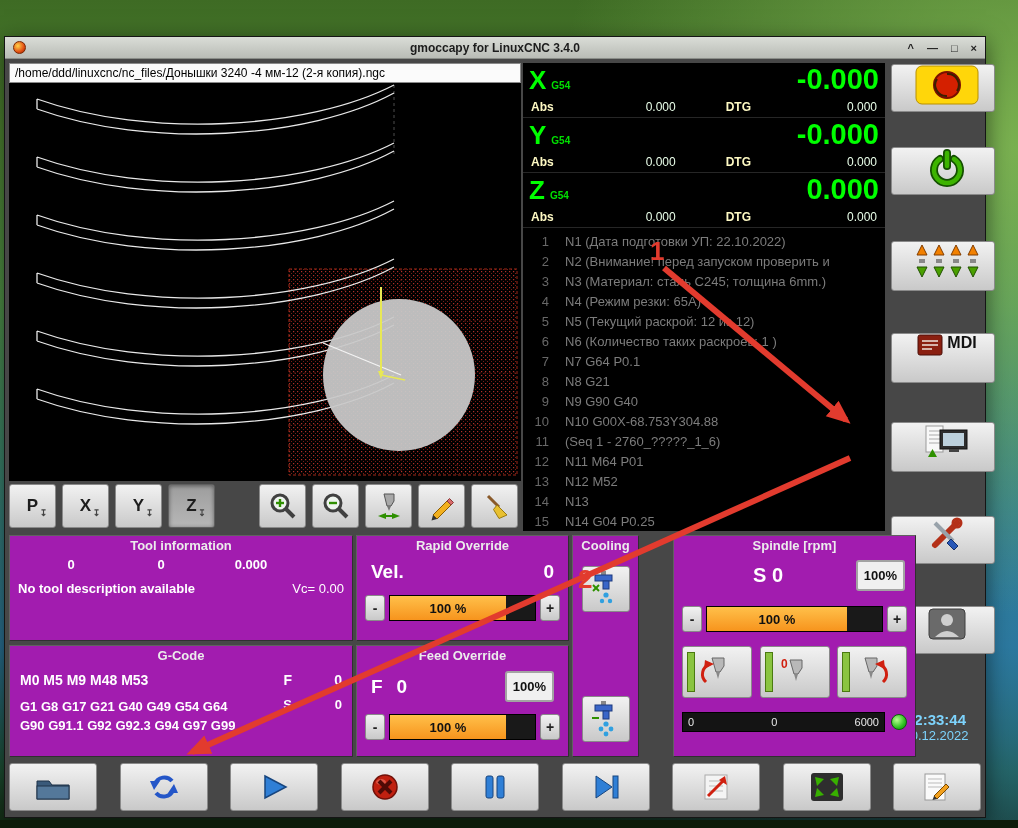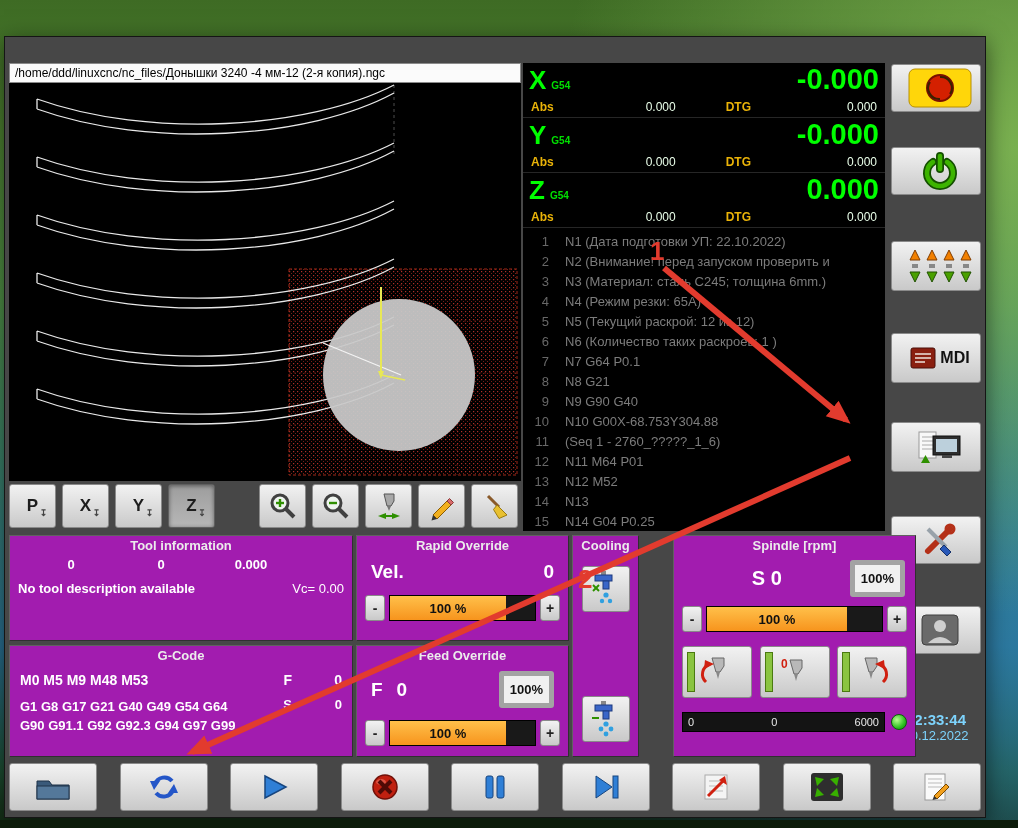--- a/index.html
+++ b/index.html
@@ -37,21 +37,21 @@
   .vt-letter { position:relative; }
   .vt-letter::after { content:"↧"; font-size:9px; position:absolute; right:-9px; bottom:-2px; color:#444; }
 
   .dro { position:absolute; left:518px; top:26px; width:362px; height:166px; background:#000; }
   .dro-axis { height:55px; border-bottom:1px solid #262626; padding:0 6px; }
   .dro-main { display:flex; align-items:baseline; height:35px; }
   .dro-letter { font-size:26px; font-weight:bold; color:#00ff00; }
   .dro-sys { font-size:10px; font-weight:bold; color:#00e000; margin-left:5px; }
   .dro-value { margin-left:auto; font-size:29px; font-weight:bold; color:#00ff00; }
   .dro-sub { display:flex; align-items:center; height:18px; font-size:12px; padding:0 2px; }
-  .dro-sub .lab { color:#eab308; font-weight:bold; }
+  .dro-sub .lab { color:#fef9c3; font-weight:bold; }
   .dro-sub .val { color:#eaffea; }
   .dro-sub .v1 { width:122px; text-align:right; }
   .dro-sub .l2 { margin-left:50px; }
   .dro-sub .v2 { flex:1; text-align:right; }
 
   .gcode-list { position:absolute; left:518px; top:192px; width:362px; height:302px; background:#000; padding-top:3px; overflow:hidden; }
   .gl-row { display:flex; height:20px; line-height:20px; font-size:13px; }
   .gl-num { width:26px; text-align:right; color:#686868; margin-right:16px; flex:none; }
   .gl-text { color:#7c7c7c; white-space:nowrap; }
 
@@ -78,40 +78,40 @@
   #rapid { left:351px; top:498px; width:213px; height:106px; }
   #feed  { left:351px; top:608px; width:213px; height:112px; }
   .ov-row { display:flex; align-items:center; margin:8px 14px 0 14px; color:#fff; font-weight:bold; font-size:19px; }
   .ov-value { margin-left:14px; }
   .ov-right { margin-left:auto; }
   .slider-row { display:flex; align-items:center; margin:12px 8px 0 8px; gap:4px; }
   .sl-btn { width:20px; height:26px; color:#222; font-weight:bold; text-align:center; line-height:24px; font-size:14px; flex:none; }
   .track { flex:1; height:26px; background:#191919; border:1px solid #000; position:relative; overflow:hidden; }
   .fill { height:100%; width:80%; background:linear-gradient(#ffc04a,#f7941d); display:flex; align-items:center; justify-content:center;
     color:#111; font-weight:bold; font-size:13px; }
-  .pct-box { background:#f0f0f0; border:5px solid #a3a3a3; border-radius:3px; color:#111; font-size:13px; font-weight:bold; padding:6px 6px; }
+  .pct-box { background:#f0f0f0; border:2px solid #a3a3a3; border-radius:3px; color:#111; font-size:13px; font-weight:bold; padding:6px 6px; }
 
   #cooling { left:567px; top:498px; width:67px; height:222px; }
   .cool-btn { position:absolute; left:9px; width:48px; height:46px; display:flex; align-items:center; justify-content:center; }
   #cool-mist { top:30px; } #cool-flood { top:160px; }
 
   #spindle { left:668px; top:498px; width:243px; height:222px; }
   .sp-row { position:absolute; top:24px; left:0; right:0; display:flex; align-items:center; padding:0 10px; }
   .sp-label { width:168px; text-align:center; color:#fff; font-weight:bold; font-size:20px; }
   .sp-slider { position:absolute; top:70px; left:8px; right:8px; display:flex; gap:4px; align-items:center; }
   .sp-buttons { position:absolute; top:110px; left:8px; right:8px; display:flex; justify-content:space-between; }
   .spindle-btn { width:70px; height:52px; display:flex; align-items:center; justify-content:center; position:relative; }
   .spindle-btn::before { content:""; position:absolute; left:4px; top:5px; bottom:5px; width:6px; background:#8ac440; border:1px solid #4a7a10; }
   .sp-bar-row { position:absolute; top:176px; left:8px; right:8px; display:flex; align-items:center; gap:6px; }
   .sp-bar { flex:1; height:20px; background:#141414; border:1px solid #000; display:flex; align-items:center; color:#e8e8e8; font-size:11px; padding:0 5px; }
   .sp-bar .mid { flex:1; text-align:center; }
   .led { width:16px; height:16px; border-radius:50%; flex:none;
     background:radial-gradient(circle at 35% 35%, #b8ff90, #2ec020 60%, #118010); border:1px solid #0a6008; }
 
-  .side-btn { position:absolute; left:886px; width:90px; display:flex; align-items:center; justify-content:center; gap:4px;padding-left:8px; }
+  .side-btn { position:absolute; left:886px; width:104px; display:flex; align-items:flex-start; justify-content:center; gap:4px;padding-left:8px; }
   #sb-estop { top:27px; height:48px; } #sb-power { top:110px; height:48px; }
   #sb-manual { top:204px; height:50px; } #sb-mdi { top:296px; height:50px; }
   #sb-auto { top:385px; height:50px; } #sb-settings { top:479px; height:48px; }
   #sb-user { top:569px; height:48px; }
   .mdi-text { font-weight:bold; font-size:16px; color:#111; }
   .clock { position:absolute; left:884px; top:674px; width:94px; text-align:center; color:#7dd3fc; }
   .clock-time { font-size:15px; font-weight:bold; }
   .clock-date { font-size:13px; }
 
   .bottom-toolbar { position:absolute; left:4px; top:724px; width:972px; height:52px;
@@ -123,20 +123,30 @@
   .ann-num { font-size:26px; font-weight:bold; fill:#e23b2e; }
 </style>
 </head>
 <body>
 
 <div class="desktop"></div>
 <div class="taskbar"></div>
 
 <div class="window">
 
+  <div class="titlebar">
+    <span class="app-icon"></span>
+    <span class="title">gmoccapy for LinuxCNC  3.4.0</span>
+    <span class="controls">
+      <span>^</span>
+      <span>—</span>
+      <span>□</span>
+      <span>×</span>
+    </span>
+  </div>
 
   <div class="file-path">/home/ddd/linuxcnc/nc_files/Донышки 3240 -4 мм-12 (2-я копия).ngc</div>
 
   <svg class="canvas" viewBox="0 0 512 398">
     <defs>
       <pattern id="hatch" width="4" height="4" patternUnits="userSpaceOnUse">
         <rect width="4" height="4" fill="#000"></rect>
         <rect x="0" y="0" width="1.2" height="1.2" fill="#b03028"></rect>
         <rect x="2" y="2" width="1" height="1" fill="#7a1c14"></rect>
       </pattern>

